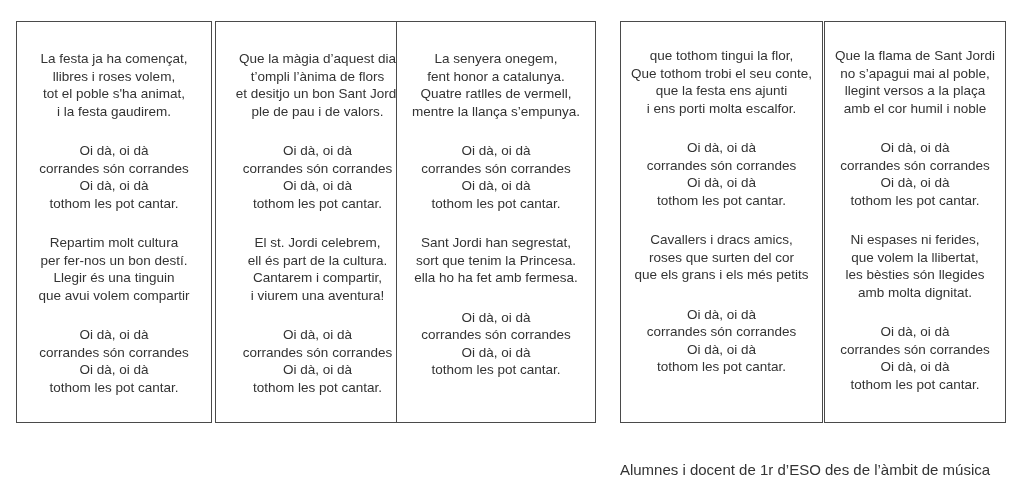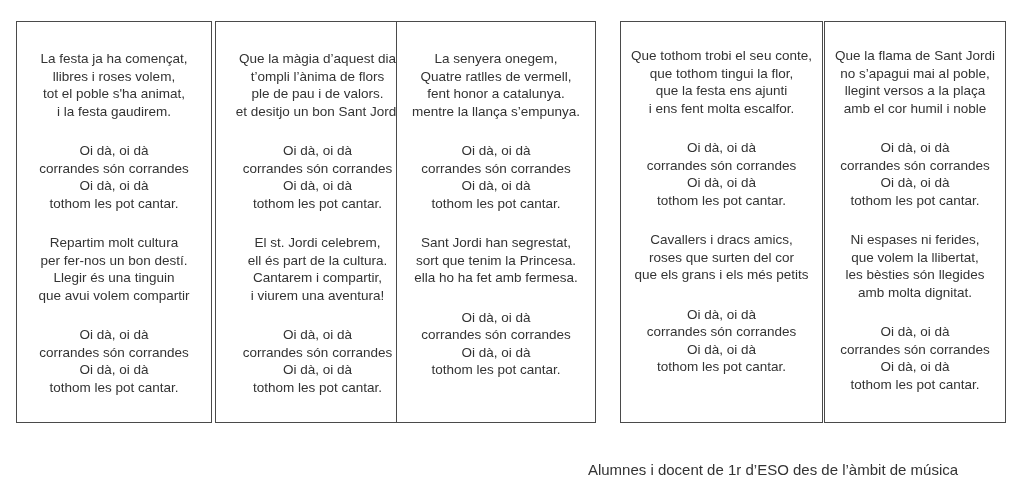--- a/index.html
+++ b/index.html
@@ -35,21 +35,21 @@
   .verse-box.col-4 { left: 824px; width: 182px; padding-top: 25px; }
   .stanza {
     margin: 0 0 22px 0;
   }
   .stanza:last-child { margin-bottom: 0; }
   .verse-line {
     white-space: nowrap;
   }
   .credit-line {
     position: absolute;
-    left: 568px;
+    left: 600px;
     top: 461px;
     width: 410px;
     text-align: center;
     font-size: 15px;
     line-height: 18px;
     color: #333333;
     white-space: nowrap;
   }
 </style>
 </head>
@@ -80,22 +80,22 @@
           <div class="verse-line">Oi dà, oi dà</div>
           <div class="verse-line">corrandes són corrandes</div>
           <div class="verse-line">Oi dà, oi dà</div>
           <div class="verse-line">tothom les pot cantar.</div>
         </div>
       </div>
       <div class="verse-box col-1">
         <div class="stanza">
           <div class="verse-line">Que la màgia d’aquest dia</div>
           <div class="verse-line">t’ompli l’ànima de flors</div>
+          <div class="verse-line">et desitjo un bon Sant Jordi</div>
           <div class="verse-line">ple de pau i de valors.</div>
-          <div class="verse-line">et desitjo un bon Sant Jordi</div>
         </div>
         <div class="stanza">
           <div class="verse-line">Oi dà, oi dà</div>
           <div class="verse-line">corrandes són corrandes</div>
           <div class="verse-line">Oi dà, oi dà</div>
           <div class="verse-line">tothom les pot cantar.</div>
         </div>
         <div class="stanza">
           <div class="verse-line">El st. Jordi celebrem,</div>
           <div class="verse-line">ell és part de la cultura.</div>
@@ -105,22 +105,22 @@
         <div class="stanza">
           <div class="verse-line">Oi dà, oi dà</div>
           <div class="verse-line">corrandes són corrandes</div>
           <div class="verse-line">Oi dà, oi dà</div>
           <div class="verse-line">tothom les pot cantar.</div>
         </div>
       </div>
       <div class="verse-box col-2">
         <div class="stanza">
           <div class="verse-line">La senyera onegem,</div>
+          <div class="verse-line">fent honor a catalunya.</div>
           <div class="verse-line">Quatre ratlles de vermell,</div>
-          <div class="verse-line">fent honor a catalunya.</div>
           <div class="verse-line">mentre la llança s’empunya.</div>
         </div>
         <div class="stanza">
           <div class="verse-line">Oi dà, oi dà</div>
           <div class="verse-line">corrandes són corrandes</div>
           <div class="verse-line">Oi dà, oi dà</div>
           <div class="verse-line">tothom les pot cantar.</div>
         </div>
         <div class="stanza">
           <div class="verse-line">Sant Jordi han segrestat,</div>
@@ -129,24 +129,24 @@
         </div>
         <div class="stanza">
           <div class="verse-line">Oi dà, oi dà</div>
           <div class="verse-line">corrandes són corrandes</div>
           <div class="verse-line">Oi dà, oi dà</div>
           <div class="verse-line">tothom les pot cantar.</div>
         </div>
       </div>
       <div class="verse-box col-3">
         <div class="stanza">
+          <div class="verse-line">que tothom tingui la flor,</div>
           <div class="verse-line">Que tothom trobi el seu conte,</div>
-          <div class="verse-line">que tothom tingui la flor,</div>
           <div class="verse-line">que la festa ens ajunti</div>
-          <div class="verse-line">i ens fent molta escalfor.</div>
+          <div class="verse-line">i ens porti molta escalfor.</div>
         </div>
         <div class="stanza">
           <div class="verse-line">Oi dà, oi dà</div>
           <div class="verse-line">corrandes són corrandes</div>
           <div class="verse-line">Oi dà, oi dà</div>
           <div class="verse-line">tothom les pot cantar.</div>
         </div>
         <div class="stanza">
           <div class="verse-line">Cavallers i dracs amics,</div>
           <div class="verse-line">roses que surten del cor</div>

